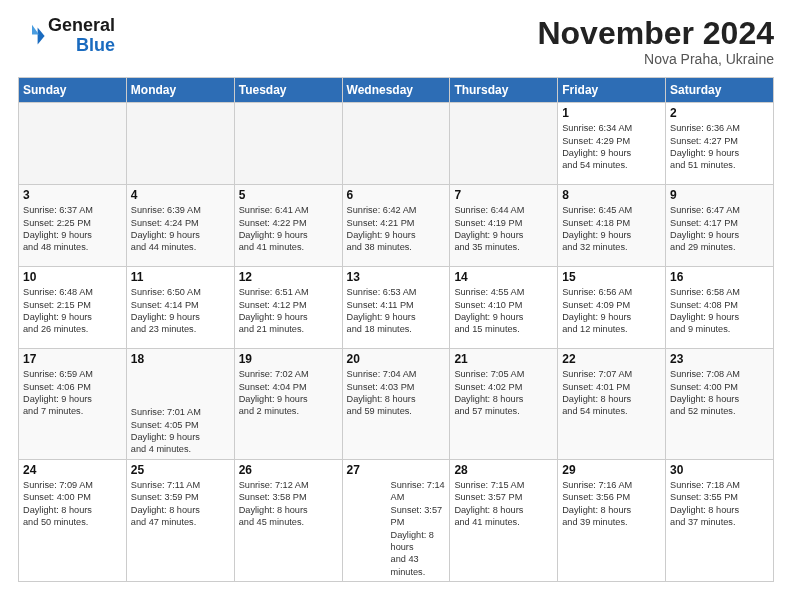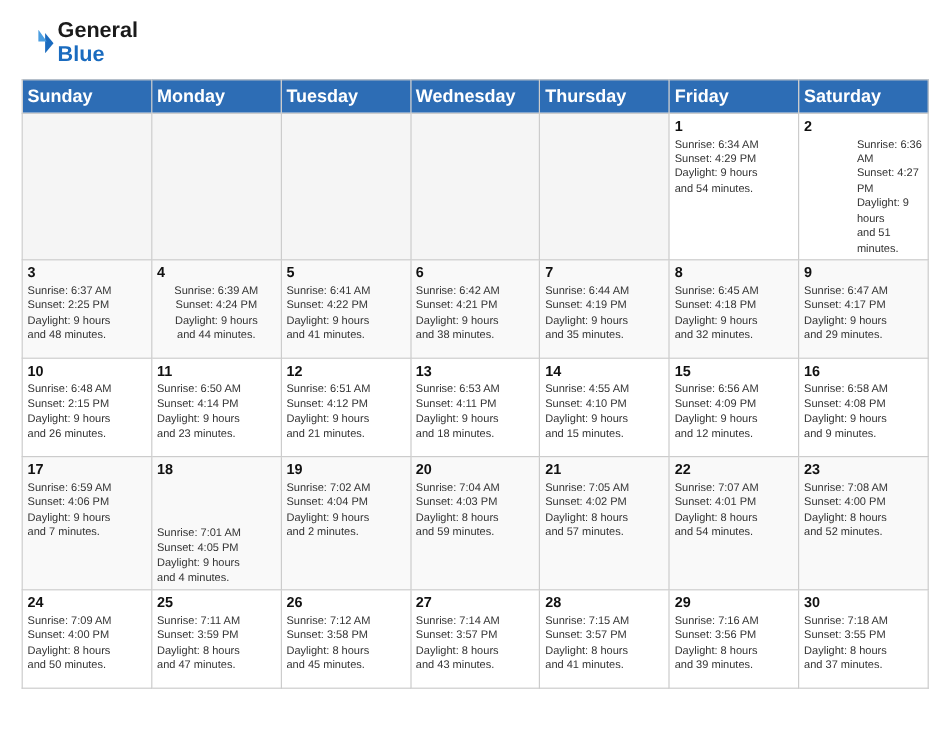--- a/index.html
+++ b/index.html
@@ -23,20 +23,21 @@
     }
     .logo {
       display: flex;
       align-items: center;
     }
     .logo-text {
       font-size: 18px;
       font-weight: bold;
       color: #1a1a1a;
       line-height: 1.1;
+      text-align: right;
     }
     .logo-text .blue { color: #1a6bbf; }
     .logo-icon {
       width: 28px;
       height: 28px;
       margin-right: 2px;
     }
     .title-section {
       text-align: right;
     }
@@ -51,21 +52,21 @@
       color: #555;
     }
     .calendar {
       width: 100%;
       border-collapse: collapse;
       table-layout: fixed;
     }
     .calendar th {
       background-color: #2d6db5;
       color: white;
-      font-size: 15px;
+      font-size: 12px;
       font-weight: bold;
       padding: 5px 4px;
       text-align: left;
       border: 1px solid #ccc;
     }
     .calendar td {
       border: 1px solid #ccc;
       vertical-align: top;
       padding: 3px 4px;
       font-size: 9.5px;
@@ -107,20 +108,22 @@
         <polygon points="20,4 30,18 20,18" fill="#4a9de0"></polygon>
       </svg>
       <div>
         <div class="logo-text">
           <span>General</span><br>
           <span class="blue">Blue</span>
         </div>
       </div>
     </div>
     <div class="title-section">
+      <div class="month-title">November 2024</div>
+      <div class="location">Nova Praha, Ukraine</div>
     </div>
   </div>
 
   <table class="calendar">
     <thead>
       <tr>
       <th>Sunday</th>
           <th>Monday</th>
           <th>Tuesday</th>
           <th>Wednesday</th>
@@ -138,37 +141,37 @@
           <td class="empty"></td>
           <td>
             <span class="day-number">1</span>
             <div class="day-info" style="white-space: pre-line;">Sunrise: 6:34 AM
 Sunset: 4:29 PM
 Daylight: 9 hours
 and 54 minutes.</div>
           </td>
           <td>
             <span class="day-number">2</span>
-            <div class="day-info" style="white-space: pre-line; margin-left: 44px;">Sunrise: 6:36 AM
+            <div class="day-info" style="white-space: pre-line;">Sunrise: 6:36 AM
 Sunset: 4:27 PM
 Daylight: 9 hours
 and 51 minutes.</div>
           </td>
         </tr>
         <tr class="week-row">
           <td class="shade">
             <span class="day-number">3</span>
             <div class="day-info" style="white-space: pre-line;">Sunrise: 6:37 AM
 Sunset: 2:25 PM
 Daylight: 9 hours
 and 48 minutes.</div>
           </td>
           <td class="shade">
             <span class="day-number">4</span>
-            <div class="day-info" style="white-space: pre-line; text-align: center;">Sunrise: 6:39 AM
+            <div class="day-info" style="white-space: pre-line;">Sunrise: 6:39 AM
 Sunset: 4:24 PM
 Daylight: 9 hours
 and 44 minutes.</div>
           </td>
           <td class="shade">
             <span class="day-number">5</span>
             <div class="day-info" style="white-space: pre-line;">Sunrise: 6:41 AM
 Sunset: 4:22 PM
 Daylight: 9 hours
 and 41 minutes.</div>
@@ -321,21 +324,21 @@
           </td>
           <td>
             <span class="day-number">26</span>
             <div class="day-info" style="white-space: pre-line;">Sunrise: 7:12 AM
 Sunset: 3:58 PM
 Daylight: 8 hours
 and 45 minutes.</div>
           </td>
           <td>
             <span class="day-number">27</span>
-            <div class="day-info" style="white-space: pre-line;">Sunrise: 7:14 AM
+            <div class="day-info" style="white-space: pre-line; margin-left: 44px;">Sunrise: 7:14 AM
 Sunset: 3:57 PM
 Daylight: 8 hours
 and 43 minutes.</div>
           </td>
           <td>
             <span class="day-number">28</span>
             <div class="day-info" style="white-space: pre-line;">Sunrise: 7:15 AM
 Sunset: 3:57 PM
 Daylight: 8 hours
 and 41 minutes.</div>

